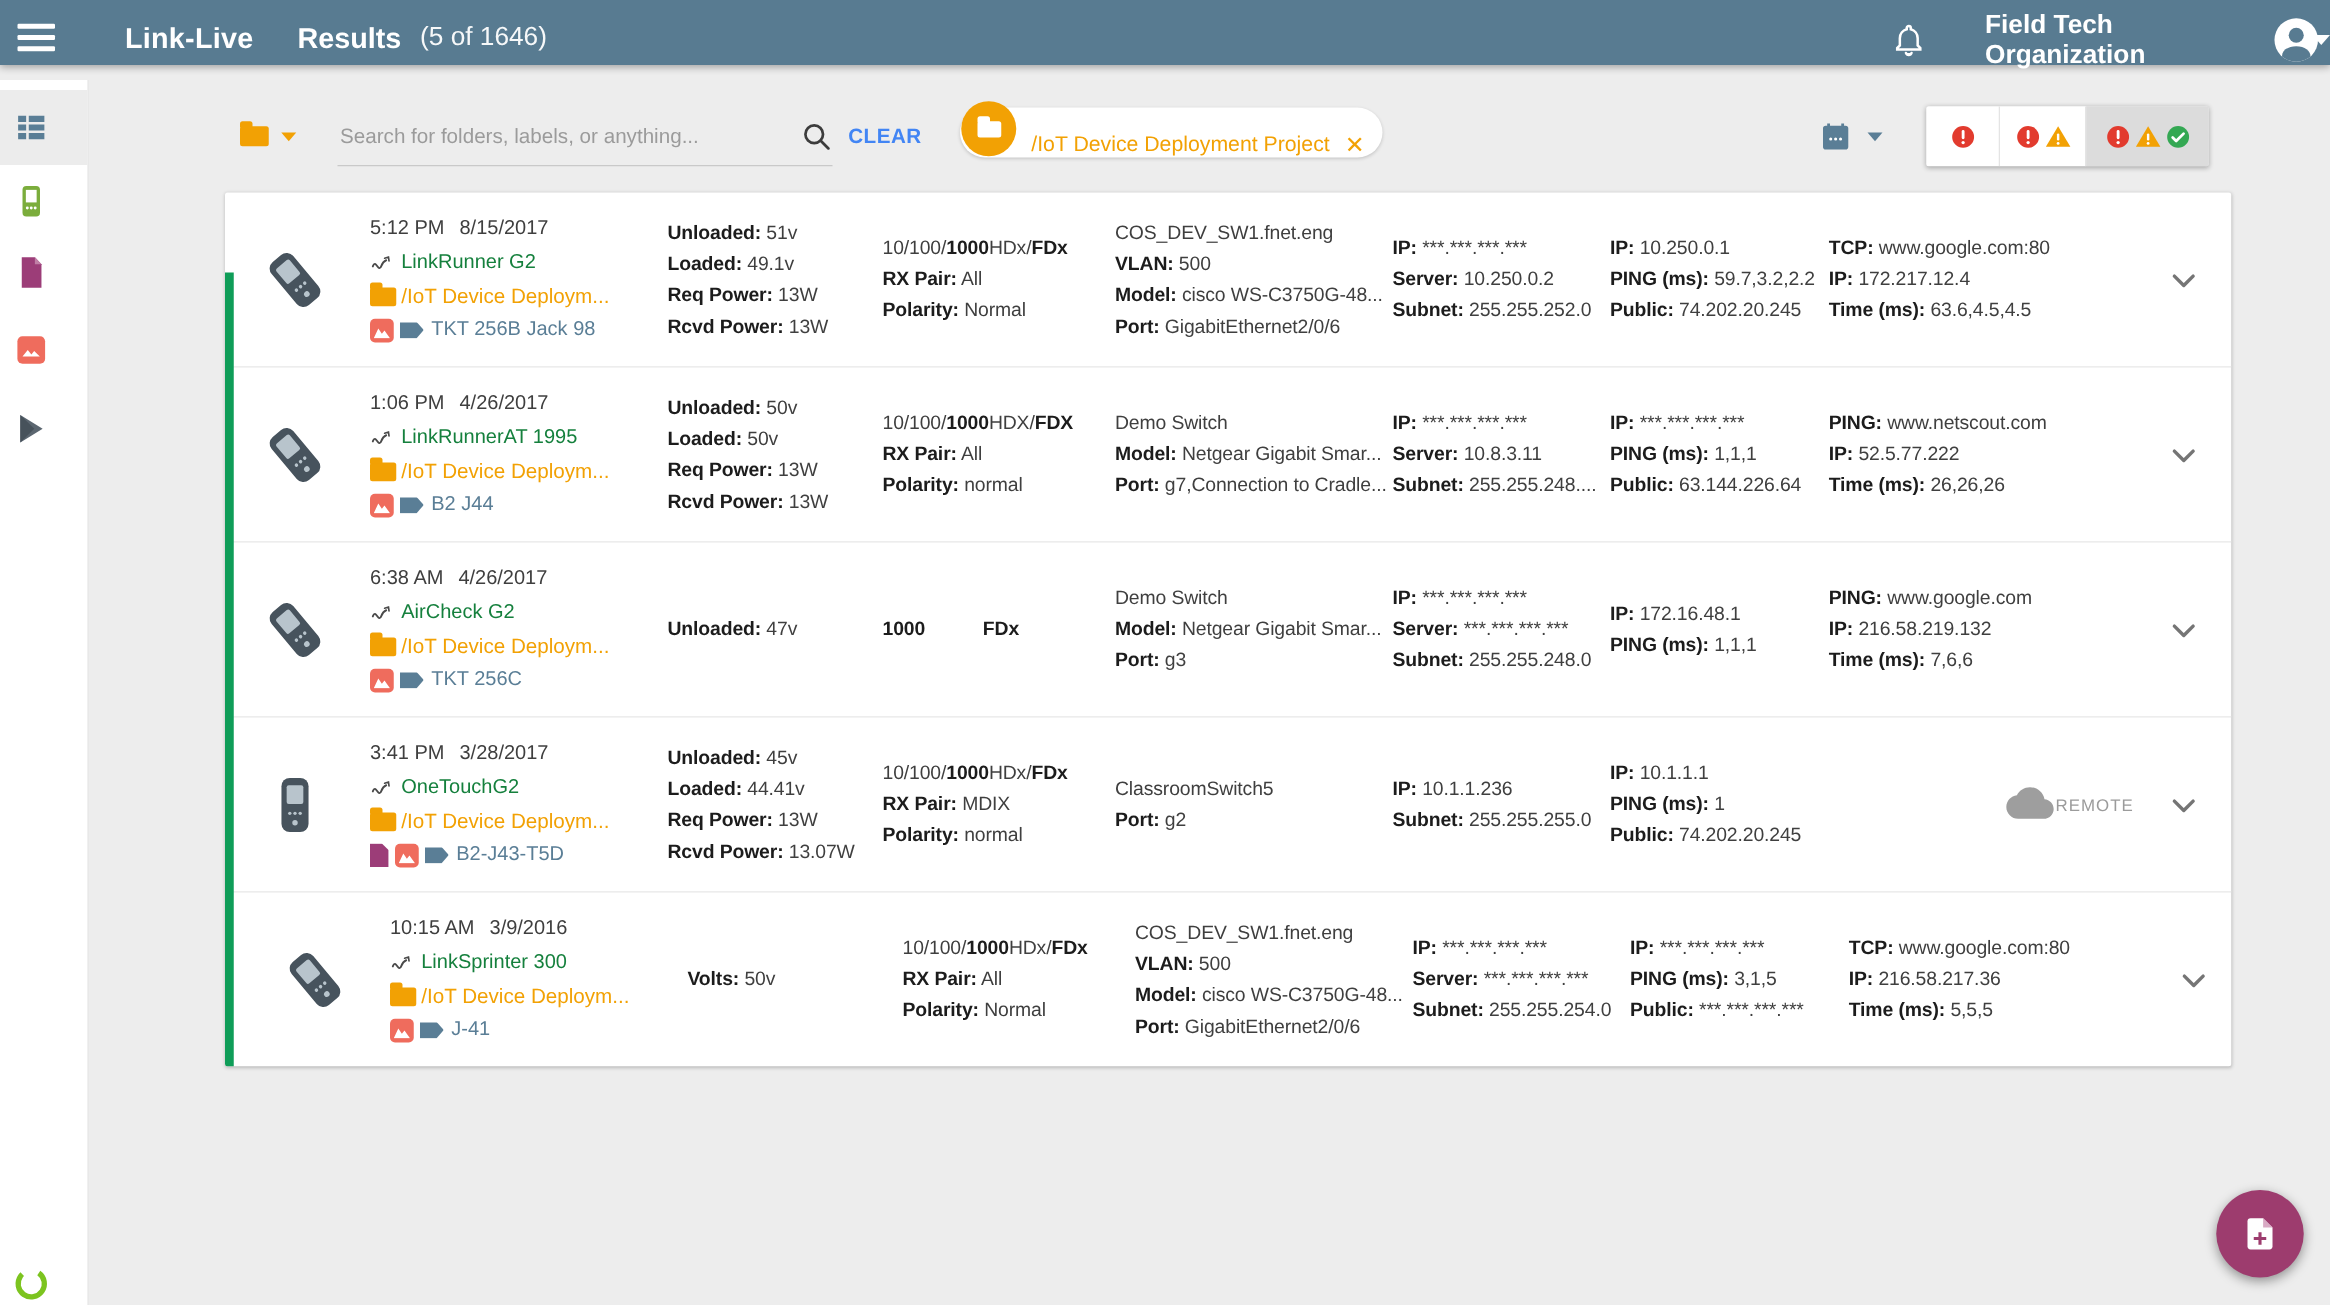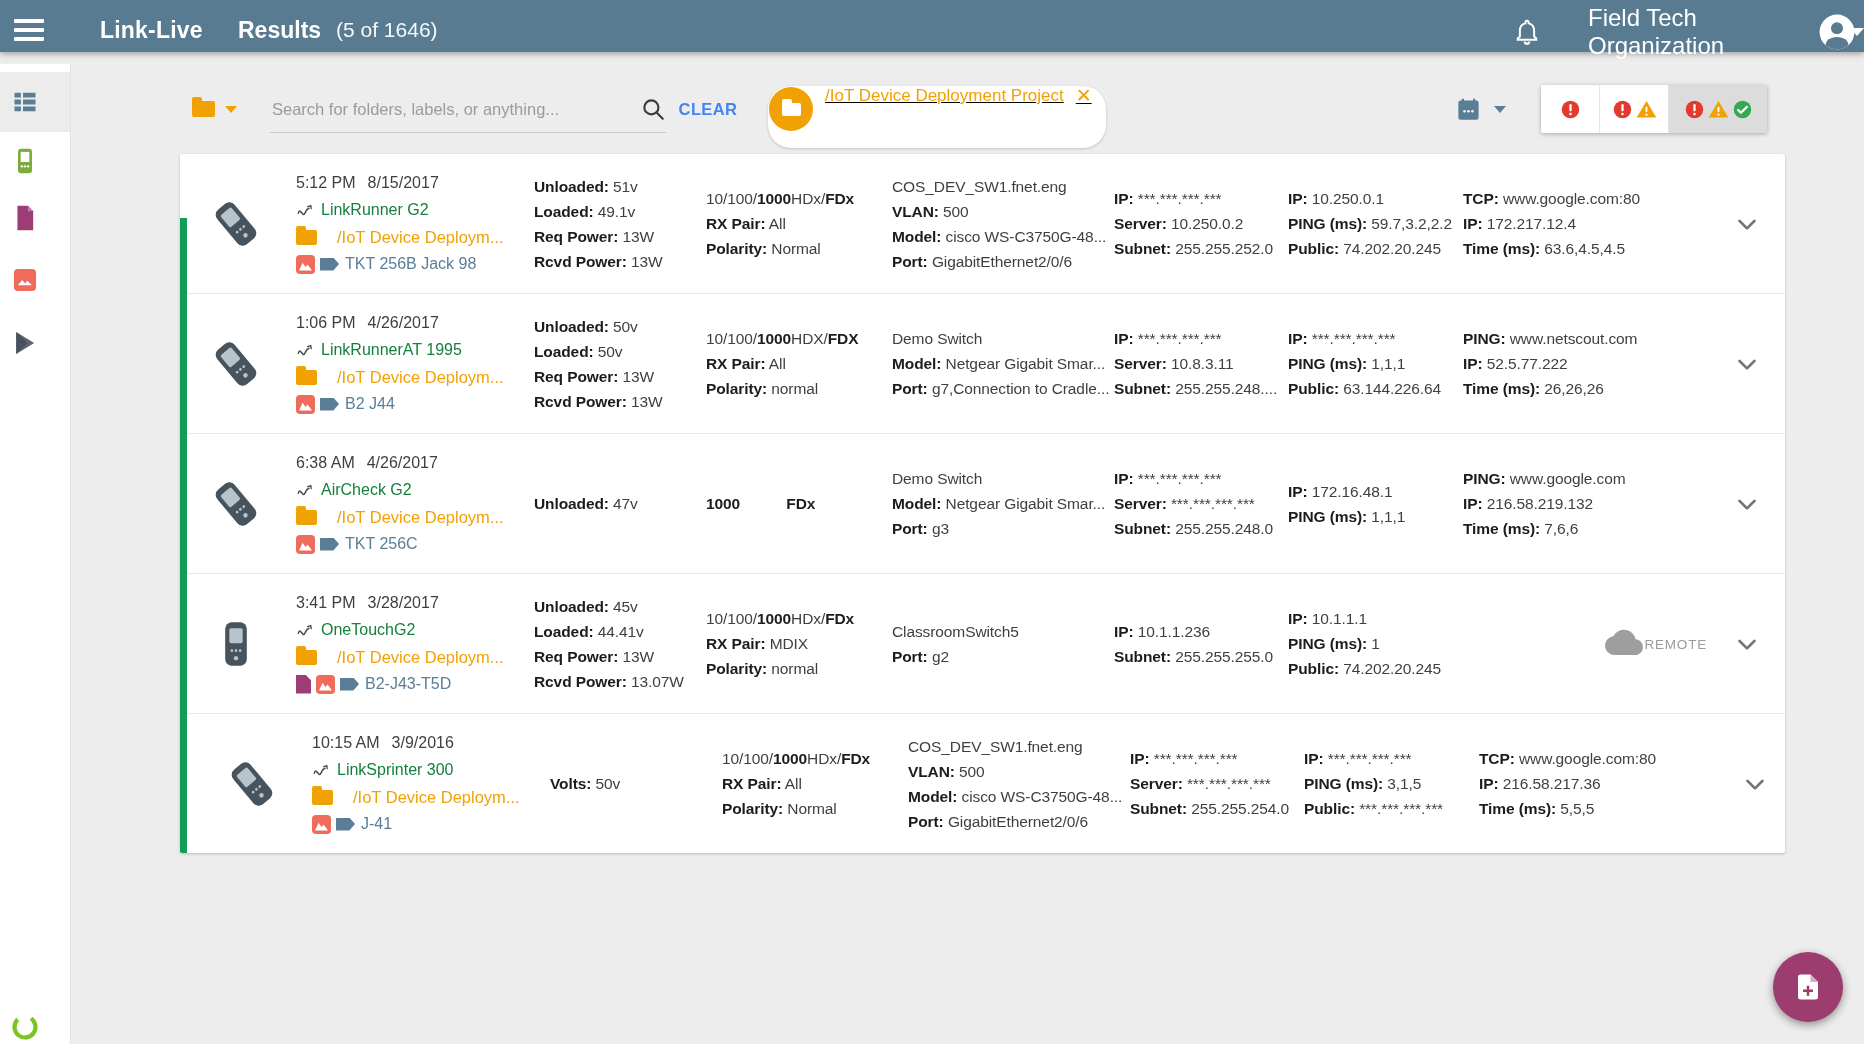--- a/index.html
+++ b/index.html
@@ -8,21 +8,21 @@
   
   .app-bar{position:absolute;left:0;top:0;width:100%;height:52px;background:var(--appbar-bg,#587b91);z-index:20;box-shadow:0 2px 6px rgba(0,0,0,.32);}
   .app-bar *{color:#fff;}
   .menu-button{position:absolute;left:14px;top:19px;width:32px;height:26px;cursor:pointer;}
   .menu-button .bar{width:30px;height:4px;background:#fff;border-radius:1px;margin-bottom:5px;}
   .app-title{position:absolute;left:100px;top:17px;font-size:23px;font-weight:700;letter-spacing:.2px;}
   .page-title{position:absolute;left:238px;top:17px;font-size:23px;font-weight:700;}
   .result-count{position:absolute;left:336px;top:18px;font-size:21px;font-weight:400;color:rgba(255,255,255,.95);}
   .bell-button{position:absolute;left:1512px;top:17px;width:30px;height:30px;}
   .org-selector{position:absolute;left:1588px;top:0;height:64px;display:flex;align-items:center;gap:26px;cursor:pointer;}
-  .org-name{font-size:24px;font-weight:400;}
+  .org-name{font-size:21px;font-weight:700;}
   .caret-down-white{width:0;height:0;border-left:7px solid transparent;border-right:7px solid transparent;border-top:8px solid #fff;}
   .avatar-button{position:absolute;right:8px;top:13px;width:38px;height:38px;}
 
   
   .sidebar{position:absolute;left:0;top:64px;bottom:0;width:70px;background:#fff;border-right:1px solid #e2e2e2;z-index:5;}
   .sidebar-item{position:absolute;left:0;right:0;height:60px;display:flex;align-items:center;padding-left:11px;box-sizing:border-box;cursor:pointer;}
   .sidebar-item.selected{background:#ececec;}
   .sidebar-item:nth-child(1){top:8px;}
   .sidebar-item:nth-child(2){top:67px;}
   .sidebar-item:nth-child(3){top:124px;}
@@ -44,21 +44,21 @@
   .caret-orange{width:0;height:0;border-left:6px solid transparent;border-right:6px solid transparent;border-top:7px solid var(--orange,#f2a104);}
   .caret-slate{width:0;height:0;border-left:6px solid transparent;border-right:6px solid transparent;border-top:7px solid #5a7e96;}
 
   .search-group{position:absolute;left:200px;top:22px;width:396px;height:46px;display:flex;align-items:center;border-bottom:1px solid #c9c9c9;}
   .search-input{flex:1;border:none;outline:none;background:transparent;font-size:16.5px;color:#555;font-family:inherit;}
   .search-input::placeholder{color:#9b9b9b;}
   .search-button{width:26px;height:26px;margin-left:6px;cursor:pointer;}
 
   .clear-button{position:absolute;left:602px;top:22px;height:46px;width:72px;display:flex;align-items:center;justify-content:center;font-size:16.5px;font-weight:700;color:var(--blue,#4285f4);letter-spacing:.4px;cursor:pointer;}
 
-  .filter-chip{position:absolute;left:698px;top:22px;height:62px;background:#fff;border-radius:23px;display:flex;align-items:flex-start;box-shadow:0 1px 3px rgba(0,0,0,.18);padding-right:14px;cursor:pointer;text-decoration:underline;}
+  .filter-chip{position:absolute;left:698px;top:22px;height:40px;background:#fff;border-radius:23px;display:flex;align-items:flex-end;box-shadow:0 1px 3px rgba(0,0,0,.18);padding-right:14px;cursor:pointer;}
   .chip-circle{width:44px;height:44px;margin:1px;border-radius:50%;background:var(--orange,#f2a104);display:flex;align-items:center;justify-content:center;}
   .chip-circle .folder-icon{width:19px;height:13px;}
   .chip-label{font-size:17px;color:var(--orange,#f2a104);margin-left:11px;white-space:nowrap;}
   .chip-close{margin-left:12px;font-size:19px;font-weight:700;color:var(--orange,#f2a104);cursor:pointer;line-height:1;}
 
   .calendar-selector{position:absolute;left:1385px;top:22px;height:46px;display:flex;align-items:center;gap:12px;cursor:pointer;}
   .calendar-selector svg{width:27px;height:27px;}
 
   .filter-group{position:absolute;left:1471px;top:21px;height:48px;display:flex;border-radius:2px;box-shadow:0 1px 4px rgba(0,0,0,.3);overflow:hidden;}
   .filter-seg{border:none;margin:0;background:#fff;display:flex;align-items:center;justify-content:center;gap:3px;cursor:pointer;border-right:1px solid #e4e4e4;padding:0;}
@@ -91,21 +91,21 @@
 
   .device-icon{width:52px;height:52px;transform:rotate(-40deg);}
   .device-icon.upright{transform:none;width:30px;height:50px;}
 
   .col-test{display:flex;flex-direction:column;justify-content:center;padding-left:4px;box-sizing:border-box;}
   .col-test .cell-line{height:27px;display:flex;align-items:center;white-space:nowrap;}
   .time-line{font-size:16px;color:#3f3f3f;}
   .row-date{margin-left:12px;}
   .device-line{gap:7px;font-size:16px;color:#15803d;}
   .cable-icon{width:18px;height:18px;flex:none;}
-  .folder-line{gap:20px;font-size:16.5px;color:var(--orange,#f2a104);cursor:pointer;}
+  .folder-line{gap:4px;font-size:16.5px;color:var(--orange,#f2a104);cursor:pointer;}
   .folder-line .folder-icon{width:21px;height:15px;}
   .tag-line{gap:6px;font-size:16px;color:#5a7e96;cursor:pointer;}
   .tag-icons{display:flex;align-items:center;gap:5px;}
   .mini{display:inline-block;}
   .image-mini{width:19px;height:19px;background:var(--salmon,#ef6c5d);border-radius:4px;position:relative;overflow:hidden;}
   .image-mini::after{content:"";position:absolute;left:3px;right:3px;bottom:3px;height:9px;background:#fff;clip-path:polygon(0 100%,28% 15%,50% 62%,66% 32%,100% 100%);}
   .document-mini{width:15px;height:19px;background:var(--purple,#9c3d78);clip-path:polygon(0 0,62% 0,100% 30%,100% 100%,0 100%);}
   .label-mini{width:19px;height:13px;background:#5a7e96;clip-path:polygon(0 0,70% 0,100% 50%,70% 100%,0 100%);}
 
   .cell-kv{display:flex;flex-direction:column;justify-content:center;padding-left:4px;box-sizing:border-box;font-size:15.5px;color:#3f3f3f;letter-spacing:-.1px;}

